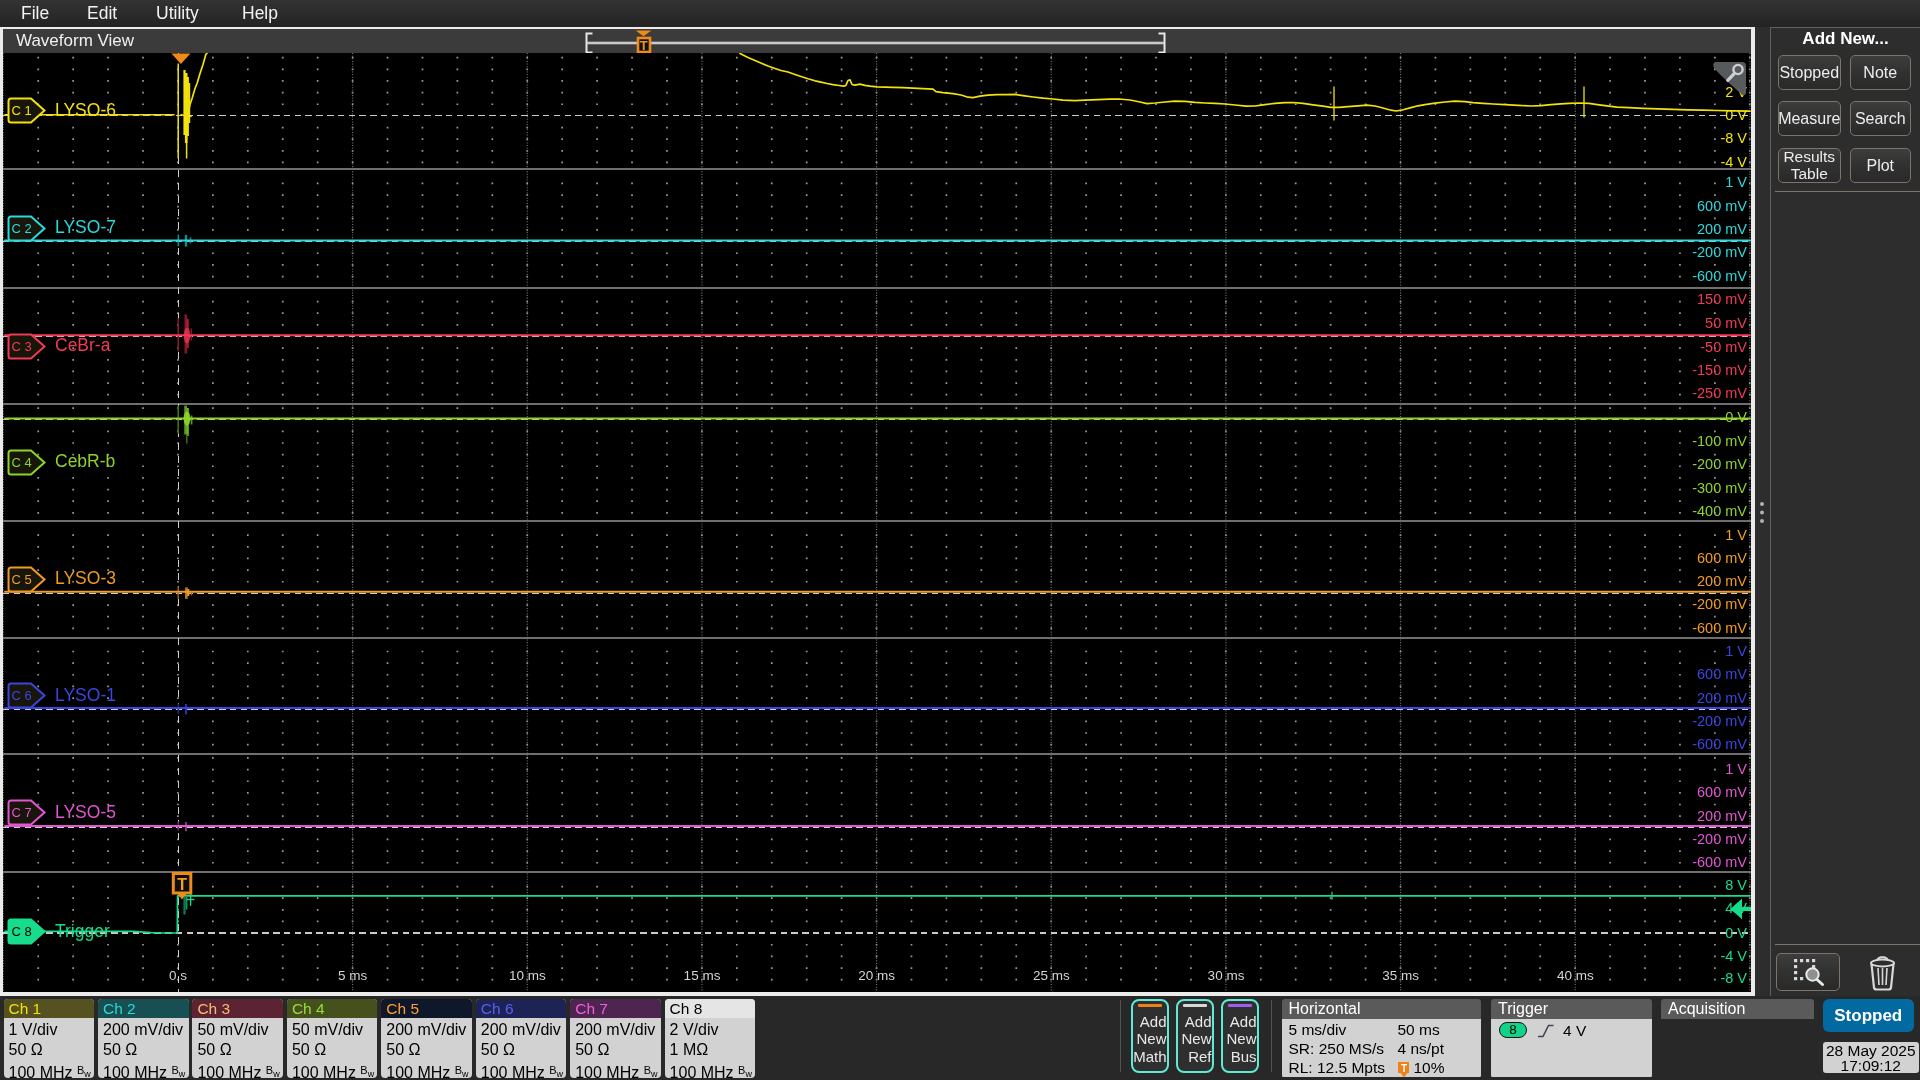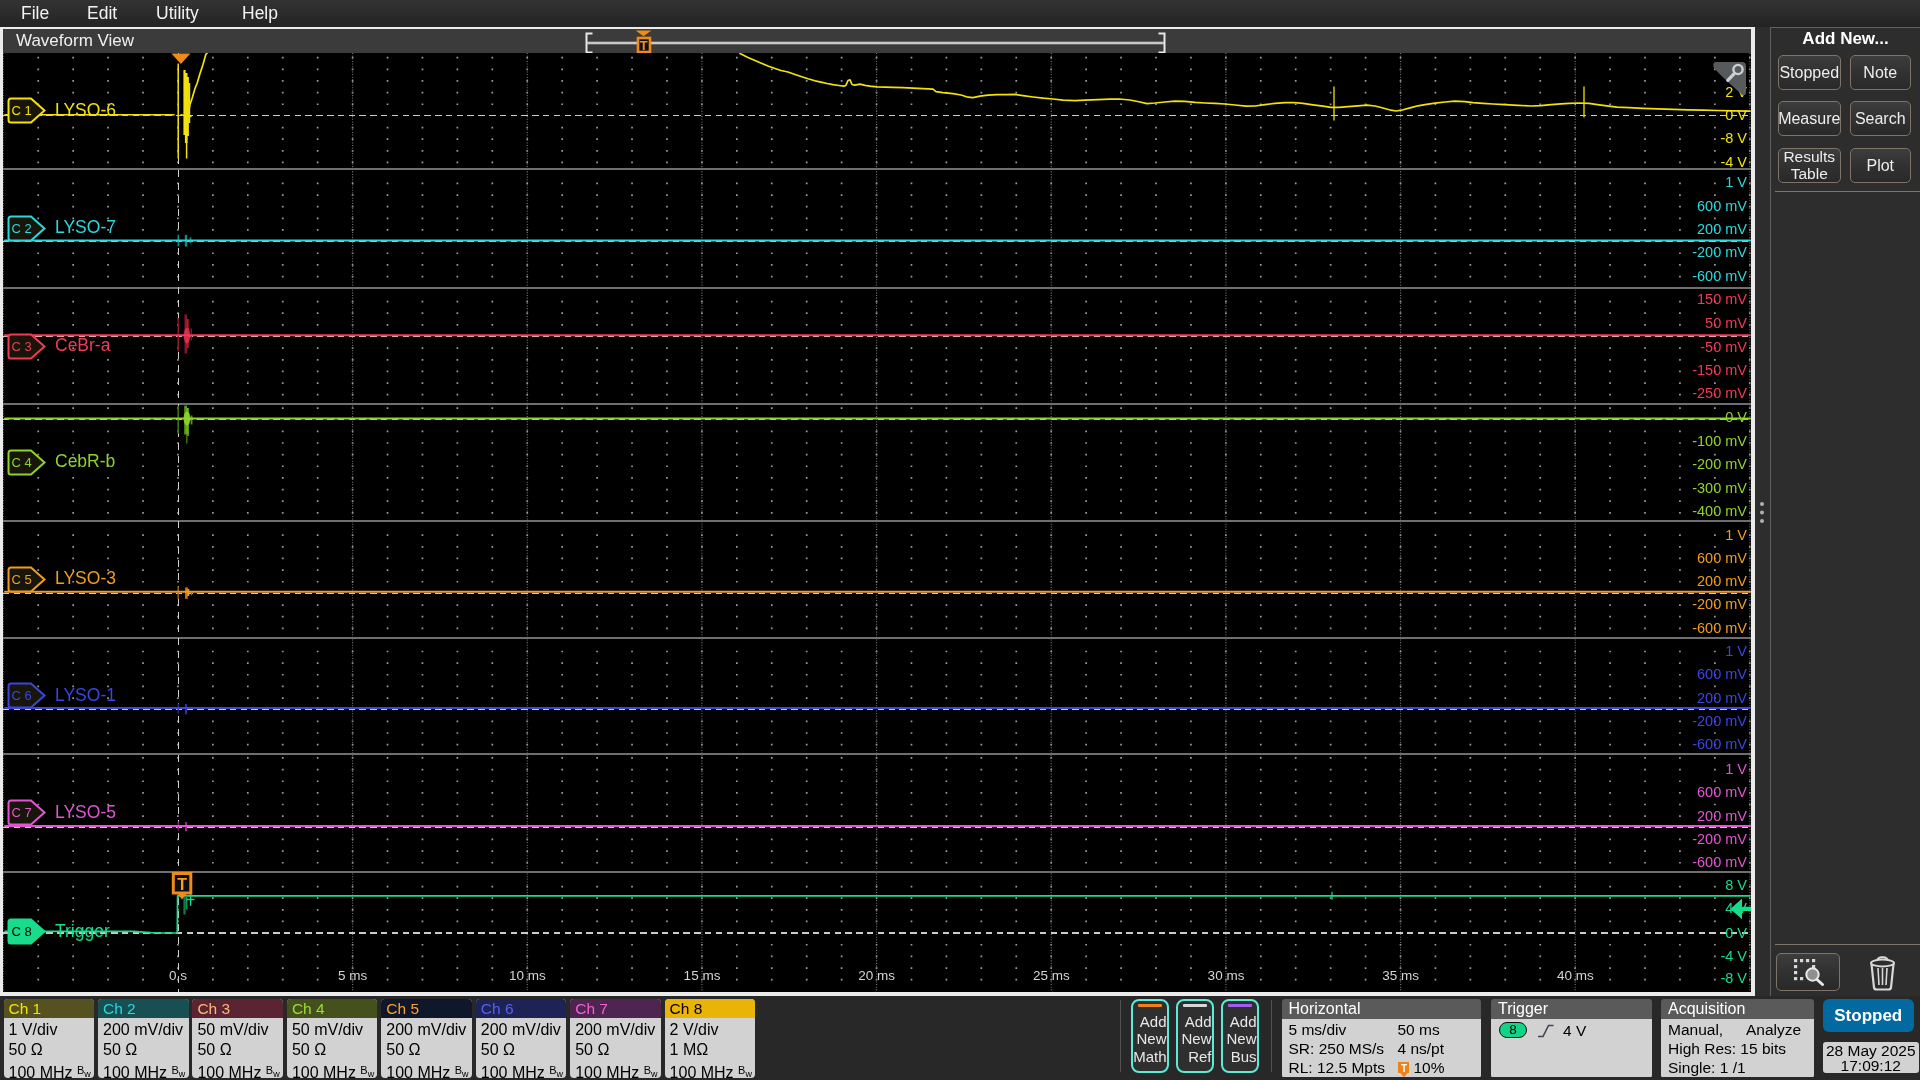--- a/index.html
+++ b/index.html
@@ -379,21 +379,21 @@
 </div>
 <div class="chbadge" style="left:475.8px">
 <div class="hdr" style="background:#1e2355;color:#5560f0">Ch 6</div>
 <div class="bod">200 mV/div<br>50 Ω<br>100 MHz <span style="font-size:11px;vertical-align:4px">B</span><span style="font-size:9px;vertical-align:1px">w</span></div>
 </div>
 <div class="chbadge" style="left:570.2px">
 <div class="hdr" style="background:#4e2450;color:#f060d8">Ch 7</div>
 <div class="bod">200 mV/div<br>50 Ω<br>100 MHz <span style="font-size:11px;vertical-align:4px">B</span><span style="font-size:9px;vertical-align:1px">w</span></div>
 </div>
 <div class="chbadge" style="left:664.6px">
-<div class="hdr" style="background:#eab308;color:#000000">Ch 8</div>
+<div class="hdr" style="background:#e5e5e5;color:#000000">Ch 8</div>
 <div class="bod">2 V/div<br>1 MΩ<br>100 MHz <span style="font-size:11px;vertical-align:4px">B</span><span style="font-size:9px;vertical-align:1px">w</span></div>
 </div>
 <div class="vsep" style="left:1119.5px"></div>
 <div class="addbtn" style="left:1130.5px"><i style="background:#f08018"></i>Add<br>New<br>Math</div>
 <div class="addbtn" style="left:1175.5px"><i style="background:#d8d8d8"></i>Add<br>New<br>Ref</div>
 <div class="addbtn" style="left:1220.5px"><i style="background:#a05cf0"></i>Add<br>New<br>Bus</div>
 <div class="vsep" style="left:1270.5px"></div>
 <div class="panel" style="left:1281.5px;width:199px;height:79px">
 <div class="phdr">Horizontal</div>
 <div class="pbod" style="height:58px;position:relative">
@@ -415,21 +415,15 @@
 <div class="pbod" style="height:58px;position:relative">
 <div class="abs" style="left:8px;top:3.5px;width:28px;height:16px;background:#12d387;border:1.5px solid #111;border-radius:8px;color:#000;font-size:13.5px;text-align:center;line-height:13.5px">8</div>
 <svg class="abs" style="left:46px;top:5px" width="18" height="14">
           <path d="M1 12.5 L6 12.5 L11.5 1.5 L16.5 1.5" fill="none" stroke="#445" stroke-width="1.6"></path>
         </svg>
 <div class="abs" style="left:72px;top:3px">4 V</div>
 </div>
     </div>
 <div class="panel" style="left:1661px;width:152.5px;height:79px">
 <div class="phdr">Acquisition</div>
-<div class="pbod" style="height:58px;position:relative">
-<div class="abs" style="left:7px;top:2.5px">Manual,</div>
-        <div class="abs" style="left:85px;top:2.5px">Analyze</div>
-<div class="abs" style="left:7px;top:21.5px">High Res: 15 bits</div>
-<div class="abs" style="left:7px;top:40.5px">Single: 1 /1</div>
-</div>
     </div>
 <div class="abs" style="left:1822.5px;top:2.5px;width:91.5px;height:33px;background:#0369a1;border-radius:6px;color:#fff;font-weight:bold;font-size:17px;text-align:center;line-height:33px">Stopped</div>
 <div class="abs" style="left:1822.5px;top:46px;width:96.5px;height:30.5px;background:#d2d2d2;border-radius:3px;color:#000;font-size:15.5px;text-align:center;line-height:15.2px;padding-top:1px">28 May 2025<br>17:09:12</div>
 </div>
 </body></html>

